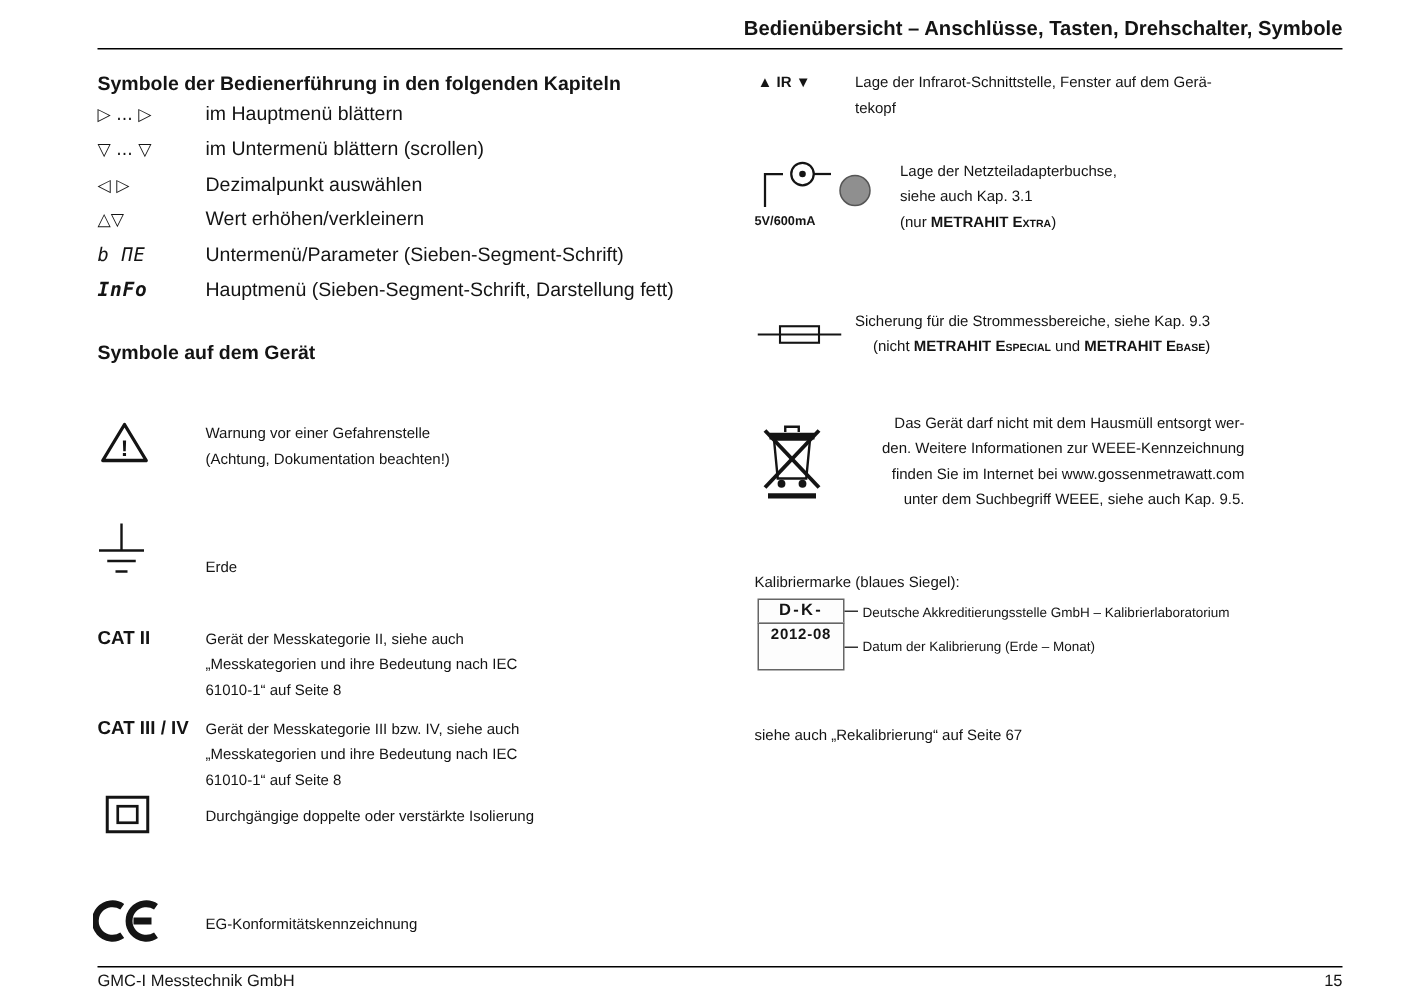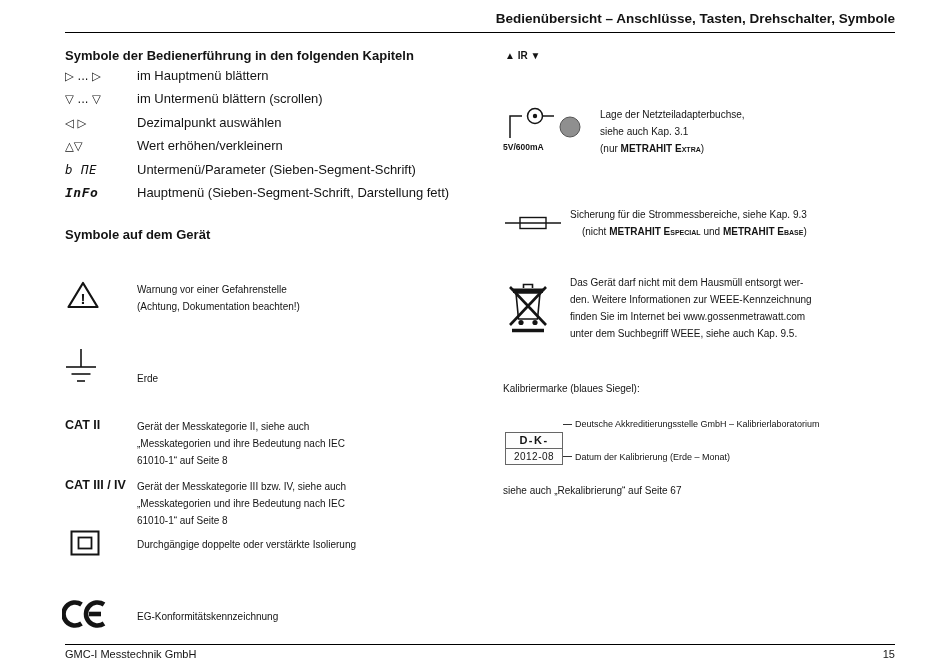--- a/index.html
+++ b/index.html
@@ -21,23 +21,23 @@
   .seg{font-family:"DejaVu Sans Mono",monospace;font-style:italic;font-size:12.5px;letter-spacing:.5px;}
   .segbold{font-weight:bold;font-size:13px;}
   .brand{font-weight:bold;}
   .sc{font-variant:small-caps;font-weight:bold;}
   .rating{font-size:8.5px;font-weight:bold;}
   .cal{display:flex;flex-direction:column;}
   .cal-row{display:flex;align-items:center;}
   .cal-row + .cal-row{margin-top:-1px;}
   .cal-cell{box-sizing:border-box;width:58px;border:1.2px solid #666;text-align:center;flex:0 0 auto;background:#fdfdfd;}
   .cv1{font-size:10px;font-weight:bold;height:17px;line-height:15px;letter-spacing:1px;}
-  .cv2{font-size:11px;font-weight:bold;height:17px;line-height:15px;letter-spacing:1.5px;margin-top:33px;}
+  .cv2{font-size:11px;font-weight:bold;height:17px;line-height:15px;letter-spacing:1.5px;}
   .cv3{font-size:7px;height:13px;line-height:11px;}
-  .cv4{font-size:10px;font-weight:normal;height:17px;line-height:15px;letter-spacing:.5px;}
+  .cv4{font-size:10px;font-weight:bold;height:32px;line-height:15px;letter-spacing:.5px;}
   .cal-lead{width:9px;border-top:1px solid #333;flex:0 0 auto;height:0;}
   .cal-ann{font-size:9px;margin-left:3px;white-space:nowrap;}
   .footer-text{font-size:11px;}
   svg{display:block;}
 </style>
 </head>
 <body>
 
 <div class="page">
 
@@ -115,20 +115,22 @@
   <span class="abs" style="top:598px;left:62px;">
     <svg width="46" height="32" viewBox="0 0 46 32">
       <path d="M19.5 6.5 A 11.5 11.5 0 1 0 19.5 25.5" fill="none" stroke="#141414" stroke-width="4.6"></path>
       <path d="M42 6.5 A 11.5 11.5 0 1 0 42 25.5" fill="none" stroke="#141414" stroke-width="4.6"></path>
       <line x1="27" y1="16" x2="39" y2="16" stroke="#141414" stroke-width="4.6"></line>
     </svg>
   </span>
   <div class="abs fs13" style="top:608px;left:137px;">EG-Konformitätskennzeichnung</div>
 
   <div class="abs fs13 b" style="top:47px;left:505px;">▲ IR ▼</div>
+  <div class="abs fs13 pre" style="top:47px;left:570px;">Lage der Infrarot-Schnittstelle, Fenster auf dem Gerä-
+tekopf</div>
 
   <span class="abs" style="top:100px;left:502px;">
     <svg width="92" height="42" viewBox="0 0 92 42">
       <path d="M8 38 V16 H20" fill="none" stroke="#141414" stroke-width="1.5"></path>
       <circle cx="33" cy="16" r="7.5" fill="none" stroke="#141414" stroke-width="1.5"></circle>
       <circle cx="33" cy="16" r="2.2" fill="#141414"></circle>
       <line x1="40.5" y1="16" x2="52" y2="16" stroke="#141414" stroke-width="1.5"></line>
       <circle cx="68" cy="27" r="10" fill="#8f8f8f" stroke="#555" stroke-width="1"></circle>
     </svg>
   </span>
@@ -155,21 +157,21 @@
       <path d="M9 16 H33 L30.5 42 H11.5 Z" fill="none" stroke="#141414" stroke-width="1.6"></path>
       <rect x="6" y="11.5" width="30" height="4.5" fill="#141414"></rect>
       <path d="M16.5 11 V7.5 H25.5 V11" fill="none" stroke="#141414" stroke-width="1.6"></path>
       <circle cx="14" cy="45.5" r="2.6" fill="#141414"></circle>
       <circle cx="28" cy="45.5" r="2.6" fill="#141414"></circle>
       <line x1="3" y1="10" x2="39" y2="48" stroke="#141414" stroke-width="2.6"></line>
       <line x1="39" y1="10" x2="3" y2="48" stroke="#141414" stroke-width="2.6"></line>
       <line x1="5" y1="53.5" x2="37" y2="53.5" stroke="#141414" stroke-width="3.5"></line>
     </svg>
   </span>
-  <div class="abs fs13 pre" style="top:274px;left:570px;">Das Gerät darf nicht mit dem Hausmüll entsorgt wer-
+  <div class="abs fs13 pre" style="top:274px;left:588px;text-align:right;">Das Gerät darf nicht mit dem Hausmüll entsorgt wer-
 den. Weitere Informationen zur WEEE-Kennzeichnung
 finden Sie im Internet bei www.gossenmetrawatt.com
 unter dem Suchbegriff WEEE, siehe auch Kap. 9.5.</div>
 
   <div class="abs fs13" style="top:380px;left:503px;">Kalibriermarke (blaues Siegel):</div>
   <div class="abs cal" style="top:399px;left:505px;">
     <div class="cal-row">
       <div class="cal-cell cv2">D-K-</div>
       <div class="cal-lead"></div>
       <div class="cal-ann">Deutsche Akkreditierungsstelle GmbH – Kalibrierlaboratorium</div>

